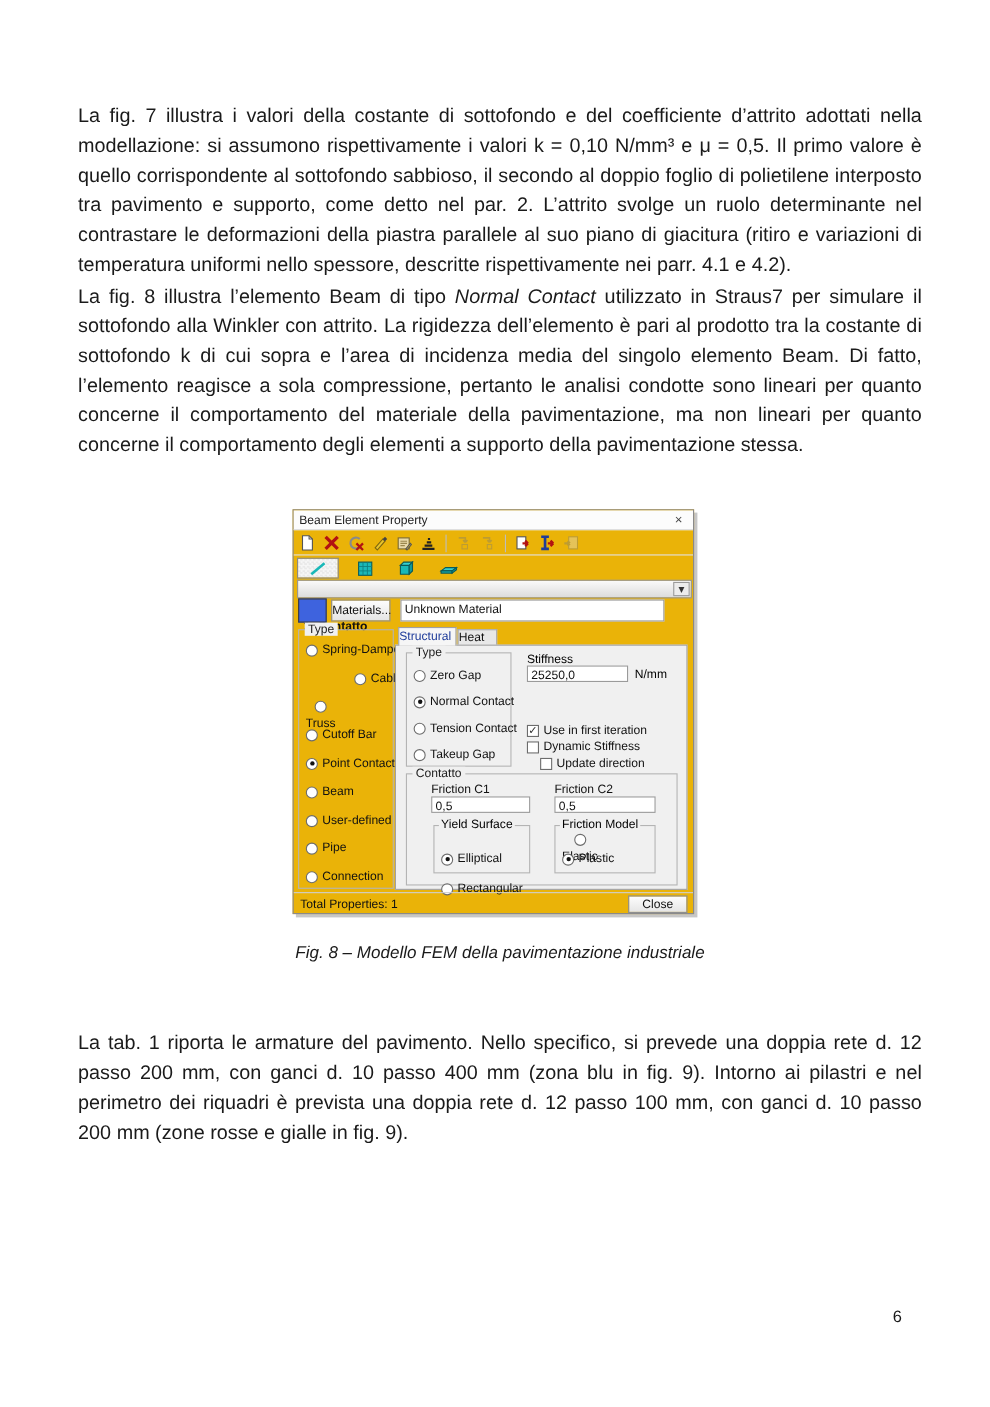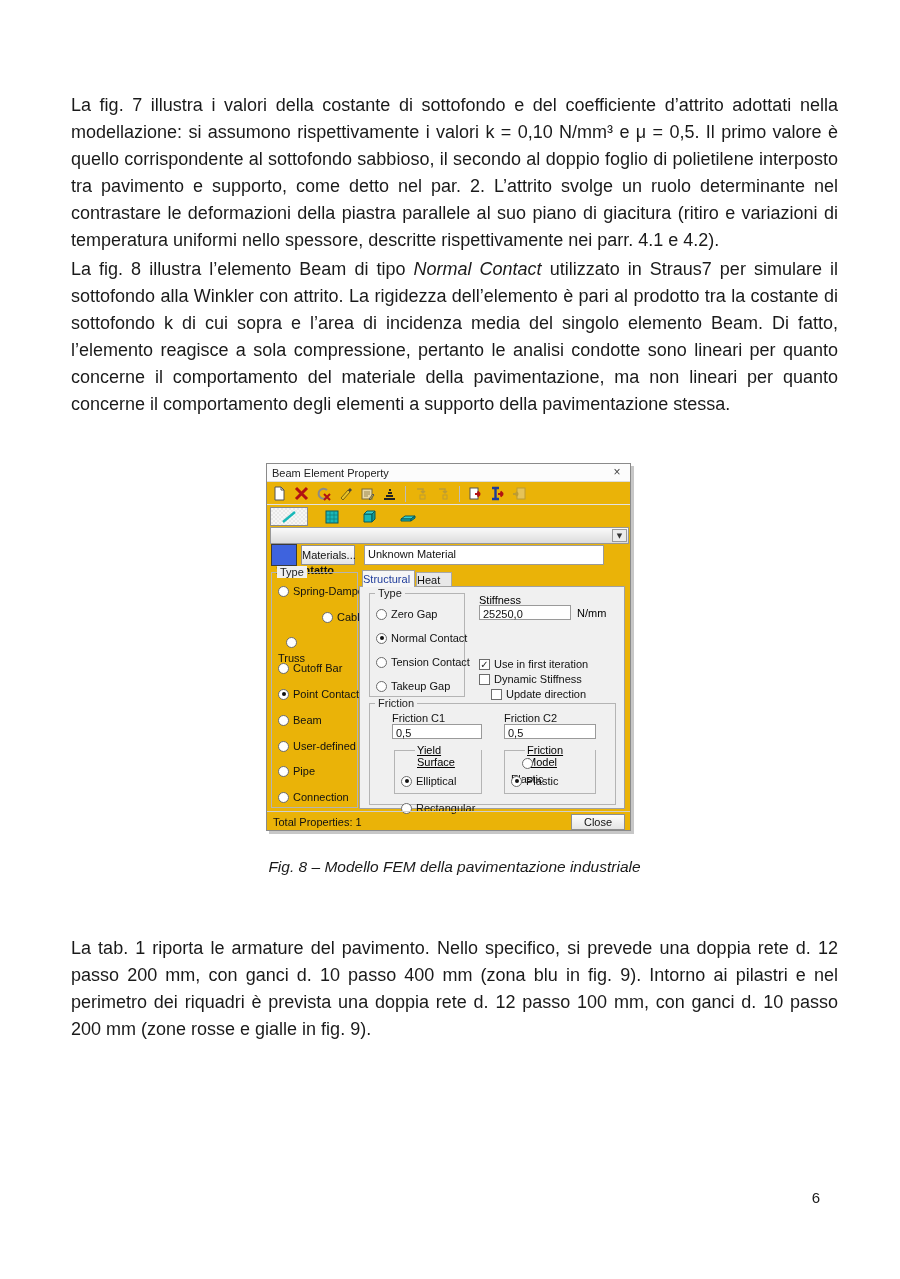--- a/index.html
+++ b/index.html
@@ -80,21 +80,21 @@
   .stiff-unit { position:absolute; left:310px; top:143px; font-size:11px; }
 
   .check { position:absolute; left:212px; display:flex; align-items:center; gap:4px; white-space:nowrap; cursor:pointer; }
   .cb { width:11px; height:11px; border:1px solid #6c6c6c; background:#fff; flex:0 0 auto; font-family:"DejaVu Sans", sans-serif;
     font-size:10px; line-height:10px; text-align:center; color:#2a2a2a; }
   .check span.lb { font-size:11px; color:#111; }
 
   .g-friction { left:102px; top:239px; width:247px; height:102px; }
   .fl { position:absolute; font-size:11px; color:#111; }
   .g-sub { position:absolute; border:1px solid #b4b4b4; }
-  .g-sub > .legend { position:absolute; top:-7px; left:20px; background:#f0f0f0; padding:0 2px; font-size:11px;text-decoration:underline; }
+  .g-sub > .legend { position:absolute; top:-7px; left:4px; background:#f0f0f0; padding:0 2px; font-size:11px; }
 
   .statusline { position:absolute; left:0; right:0; top:347px; border-top:1px solid #cfcfcf; }
   .status-text { position:absolute; left:6px; top:352px; font-size:11px; color:#111; }
   .close-btn { position:absolute; left:304px; top:350px; width:54px; height:16px; line-height:14px; }
 </style>
 </head>
 <body>
 
 <div class="page">
 
@@ -291,21 +291,21 @@
     <label class="check" style="top:209px;">
         <span class="cb"></span>
         <span class="lb">Dynamic Stiffness</span>
       </label>
     <label class="check" style="top:224px;padding-left:12px;">
         <span class="cb"></span>
         <span class="lb">Update direction</span>
       </label>
 
     <div class="groupbox g-friction">
-      <span class="legend">Friction</span>
+      <span class="legend">Contatto</span>
       <span class="fl" style="left:22px; top:8px;">Friction C1</span>
       <div class="field" style="position:absolute; left:22px; top:20px; width:90px; height:15px;">0,5</div>
       <span class="fl" style="left:134px; top:8px;">Friction C2</span>
       <div class="field" style="position:absolute; left:134px; top:20px; width:92px; height:15px;">0,5</div>
 
       <div class="g-sub" style="left:24px; top:46px; width:88px; height:44px;">
         <span class="legend">Yield Surface</span>
         <label class="radio" style="top:7px;margin-top:44px;">
             <span class="rb"></span>
             <span class="lb">Rectangular</span>

